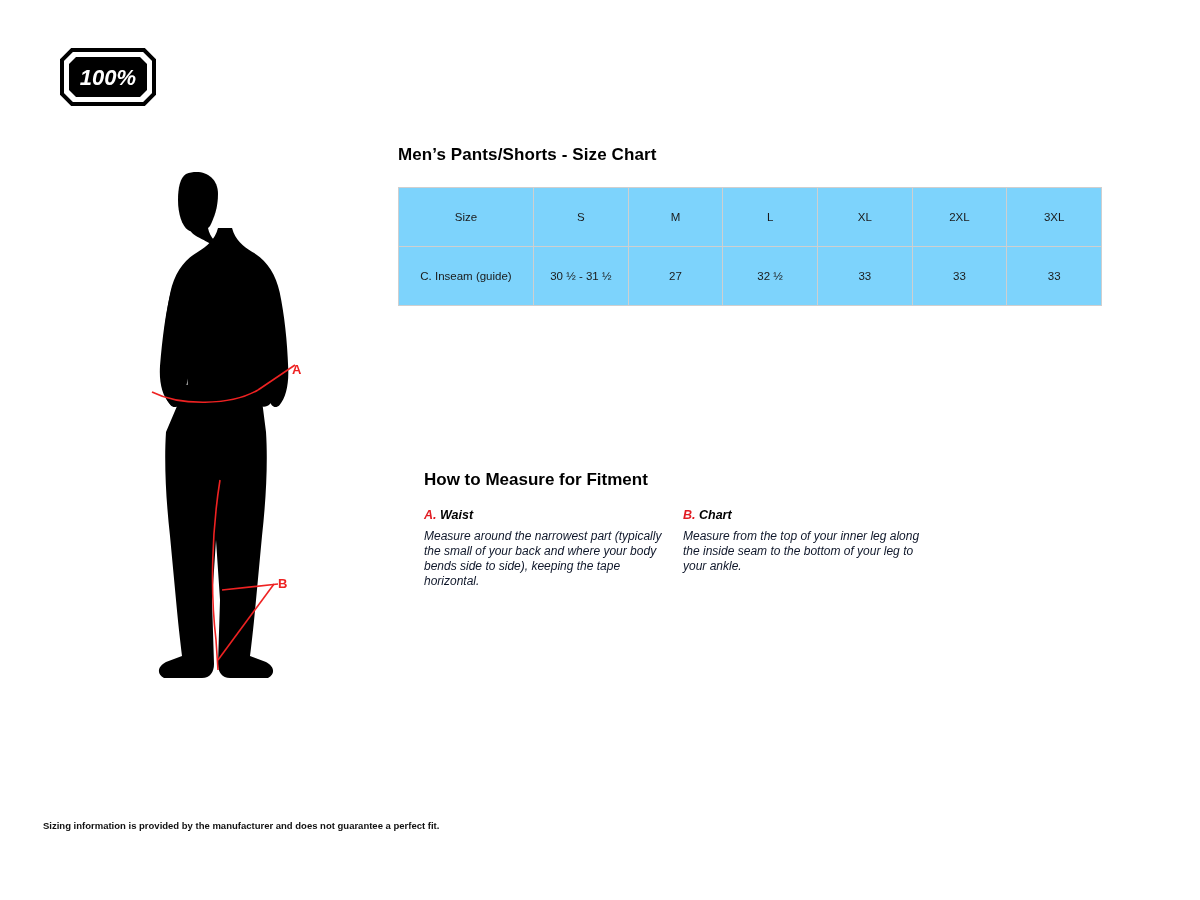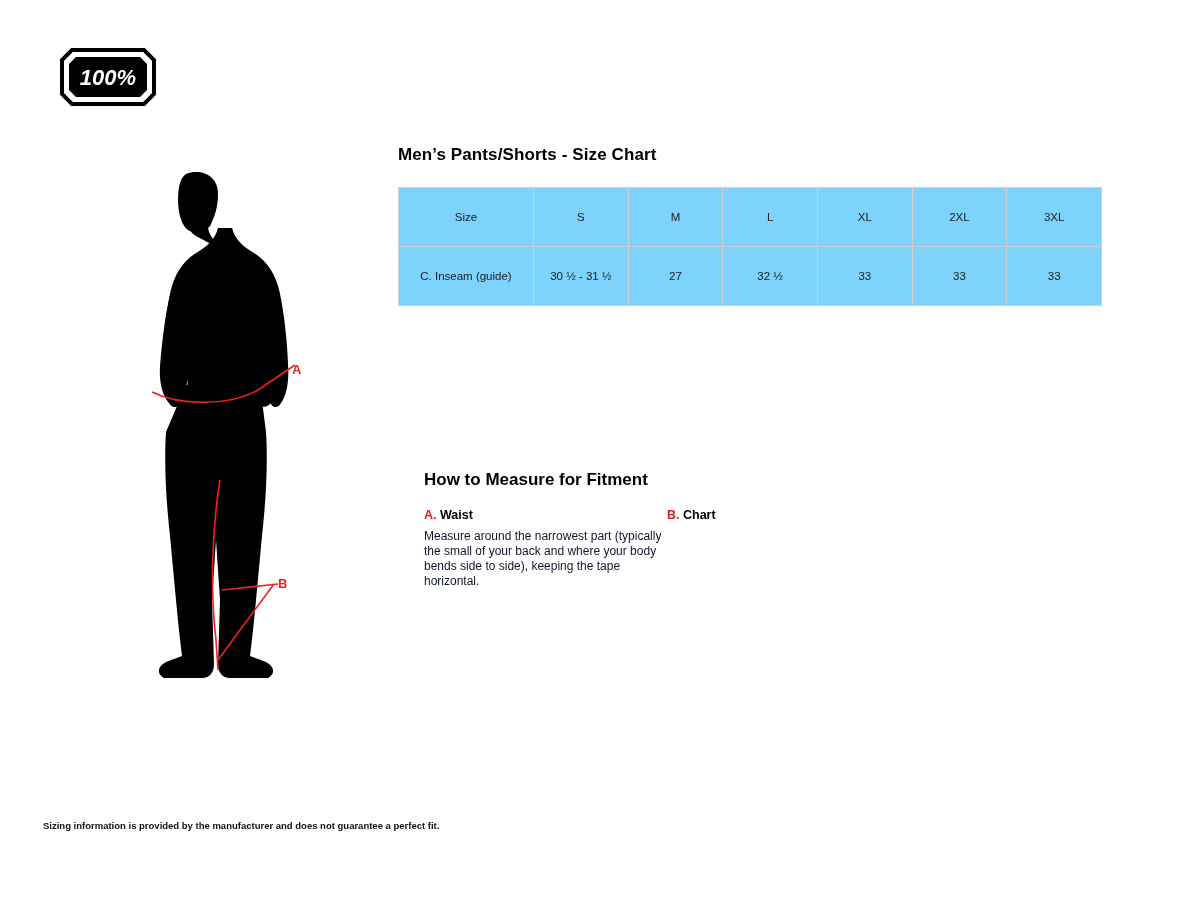--- a/index.html
+++ b/index.html
@@ -89,21 +89,22 @@
     width: 706px;
     margin-left: 48px;
   }
   .howto h2 {
     font-size: 17px;
     font-weight: bold;
     margin: 0 0 18px 0;
   }
   .howto-cols {
     display: flex;
-    gap: 0px;
+    gap: 16px;
+    font-style: italic;
   }
   .howto-col {
     width: 243px;
     margin-right: 0px;
   }
   .howto-col:first-child { width: 243px; }
   .howto-col .head {
     font-size: 12.5px;
     font-weight: bold;
     margin-bottom: 7px;
@@ -232,19 +233,20 @@
         <span class="letter">A.</span>
         <span>Waist</span>
       </div>
       <div class="body">Measure around the narrowest part (typically the small of your back and where your body bends side to side), keeping the tape horizontal.</div>
     </div>
     <div class="howto-col">
       <div class="head">
         <span class="letter">B.</span>
         <span>Chart</span>
       </div>
+      <div class="body">Measure from the top of your inner leg along the inside seam to the bottom of your leg to your ankle.</div>
     </div>
   </div>
 </div>
 
 <div class="footer">
   <div>Sizing information is provided by the manufacturer and does not guarantee a perfect fit.</div>
 </div>
 
 </body></html>

